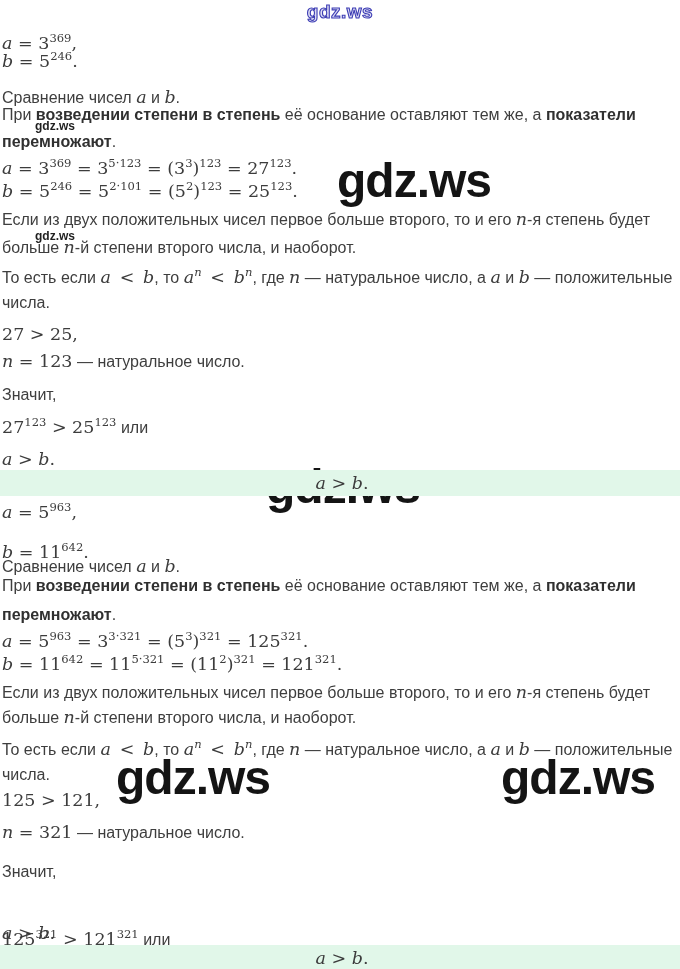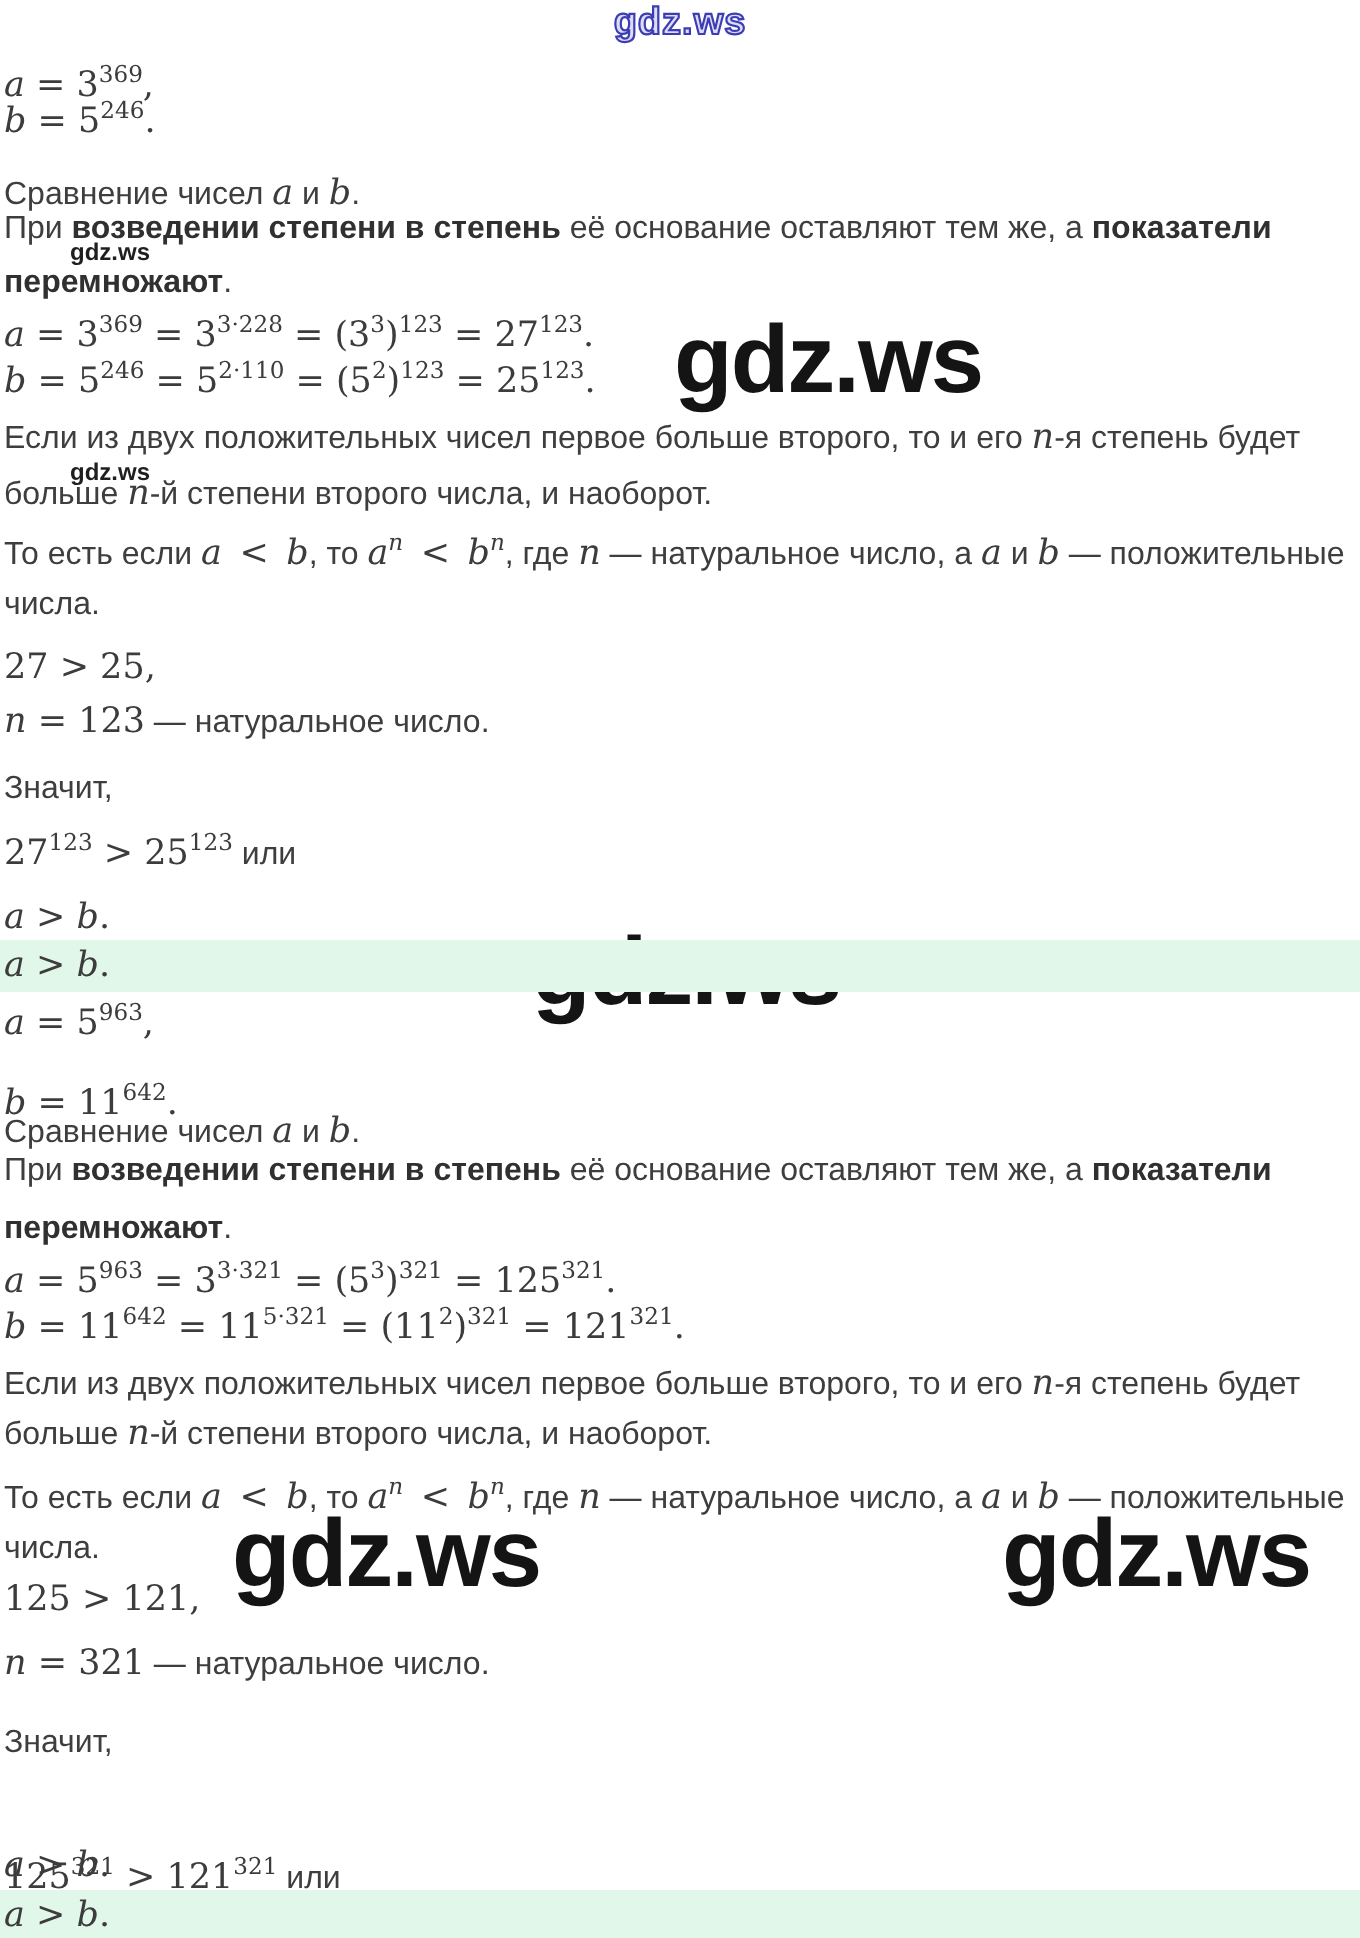--- a/index.html
+++ b/index.html
@@ -3,21 +3,21 @@
 <meta charset="utf-8">
 <style>
   html,body{margin:0;padding:0}
   body{
     width:680px;height:969px;overflow:hidden;position:relative;
     background:#ffffff;
     font-family:"Liberation Sans",sans-serif;
   }
   .line{
     position:absolute;left:2px;white-space:nowrap;line-height:1.15;
-    color:#3e3e3e;font-size:16px;
+    color:#3e3e3e;font-size:16px;text-align:center;
   }
   .line b{color:#303030}
   .line .m{font-family:"DejaVu Serif","Liberation Serif",serif;font-size:17.5px;color:#3c3c3c}
   .line i{font-family:"DejaVu Serif","Liberation Serif",serif;font-style:italic}
   sup{font-size:0.66em;line-height:0}
   .hl{left:0;width:680px;background:#e1f7e9;padding:3px 0 3px 2px}
   .wm{position:absolute;font-weight:700}
   .wm-top{left:0;right:0;top:1px;text-align:center;font-size:19px;
     color:#dcdcf2;-webkit-text-stroke:1.1px #3c3cb4;letter-spacing:0.5px}
   .wm-small{font-size:12px;font-weight:600;color:#1f1f1f}
@@ -38,22 +38,22 @@
 <div class="wm wm-big b1">gdz.ws</div>
 <div class="wm wm-big b2">gdz.ws</div>
 <div class="wm wm-big b3">gdz.ws</div>
 <div class="wm wm-big b4">gdz.ws</div>
 
 <div class="line math" style="top:33px"><span class="m"><i>a</i> = 3<sup>369</sup>,</span></div>
 <div class="line math" style="top:51px"><span class="m"><i>b</i> = 5<sup>246</sup>.</span></div>
 <div class="line text" style="top:87px">Сравнение чисел <span class="m"><i>a</i></span> и <span class="m"><i>b</i></span>.</div>
 <div class="line text" style="top:106px">При <b>возведении степени в степень</b> её основание оставляют тем же, а <b>показатели</b></div>
 <div class="line text" style="top:133px"><b>перемножают</b>.</div>
-<div class="line math" style="top:158px"><span class="m"><i>a</i> = 3<sup>369</sup> = 3<sup>3·228</sup> = (3<sup>3</sup>)<sup>123</sup> = 27<sup>123</sup>.</span></div>
-<div class="line math" style="top:181px"><span class="m"><i>b</i> = 5<sup>246</sup> = 5<sup>2·110</sup> = (5<sup>2</sup>)<sup>123</sup> = 25<sup>123</sup>.</span></div>
+<div class="line math" style="top:158px"><span class="m"><i>a</i> = 3<sup>369</sup> = 3<sup>5·123</sup> = (3<sup>3</sup>)<sup>123</sup> = 27<sup>123</sup>.</span></div>
+<div class="line math" style="top:181px"><span class="m"><i>b</i> = 5<sup>246</sup> = 5<sup>2·101</sup> = (5<sup>2</sup>)<sup>123</sup> = 25<sup>123</sup>.</span></div>
 <div class="line text" style="top:209px">Если из двух положительных чисел первое больше второго, то и его <span class="m"><i>n</i></span>-я степень будет</div>
 <div class="line text" style="top:237px">больше <span class="m"><i>n</i></span>-й степени второго числа, и наоборот.</div>
 <div class="line text" style="top:267px">То есть если <span class="m"><i>a</i> &lt; <i>b</i></span>, то <span class="m"><i>a</i><sup><i>n</i></sup> &lt; <i>b</i><sup><i>n</i></sup></span>, где <span class="m"><i>n</i></span> — натуральное число, а <span class="m"><i>a</i></span> и <span class="m"><i>b</i></span> — положительные</div>
 <div class="line text" style="top:294px">числа.</div>
 <div class="line math" style="top:324px"><span class="m">27 &gt; 25,</span></div>
 <div class="line text" style="top:351px"><span class="m"><i>n</i> = 123</span> — натуральное число.</div>
 <div class="line text" style="top:386px">Значит,</div>
 <div class="line text" style="top:417px"><span class="m">27<sup>123</sup> &gt; 25<sup>123</sup></span> или</div>
 <div class="line math" style="top:449px"><span class="m"><i>a</i> &gt; <i>b</i>.</span></div>
 <div class="line hl" style="top:470px"><span class="m"><i>a</i> &gt; <i>b</i>.</span></div>

